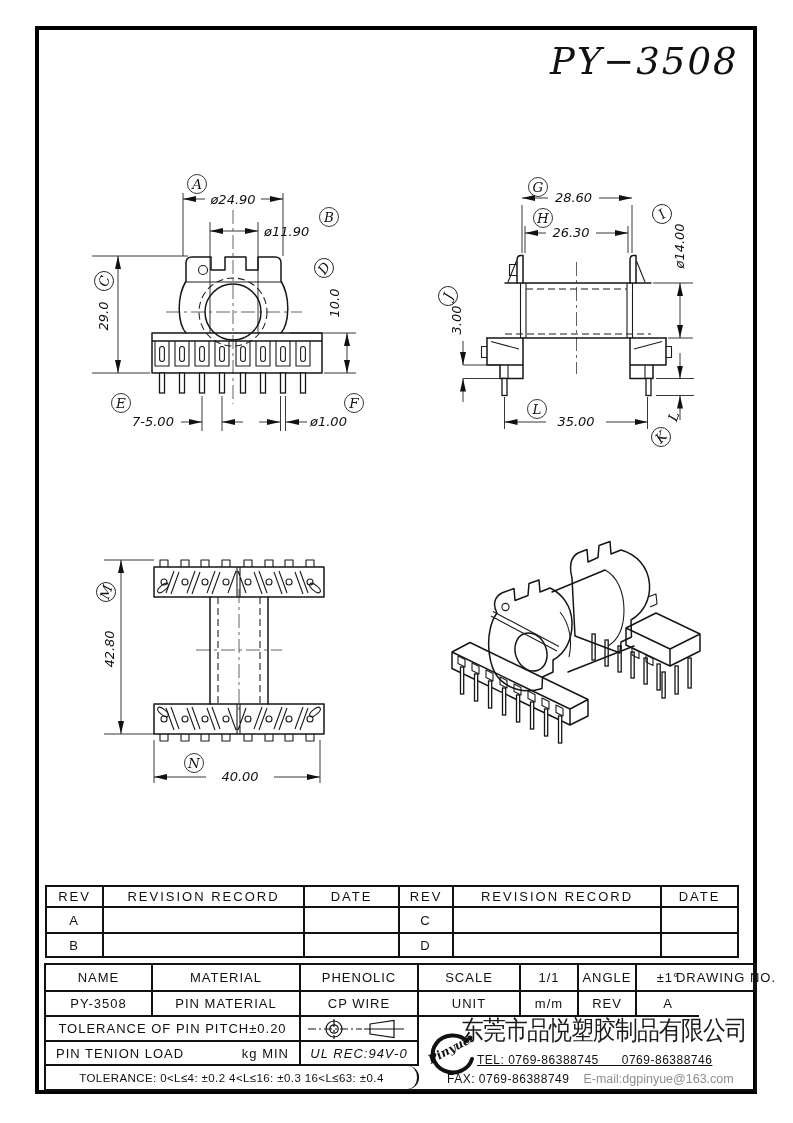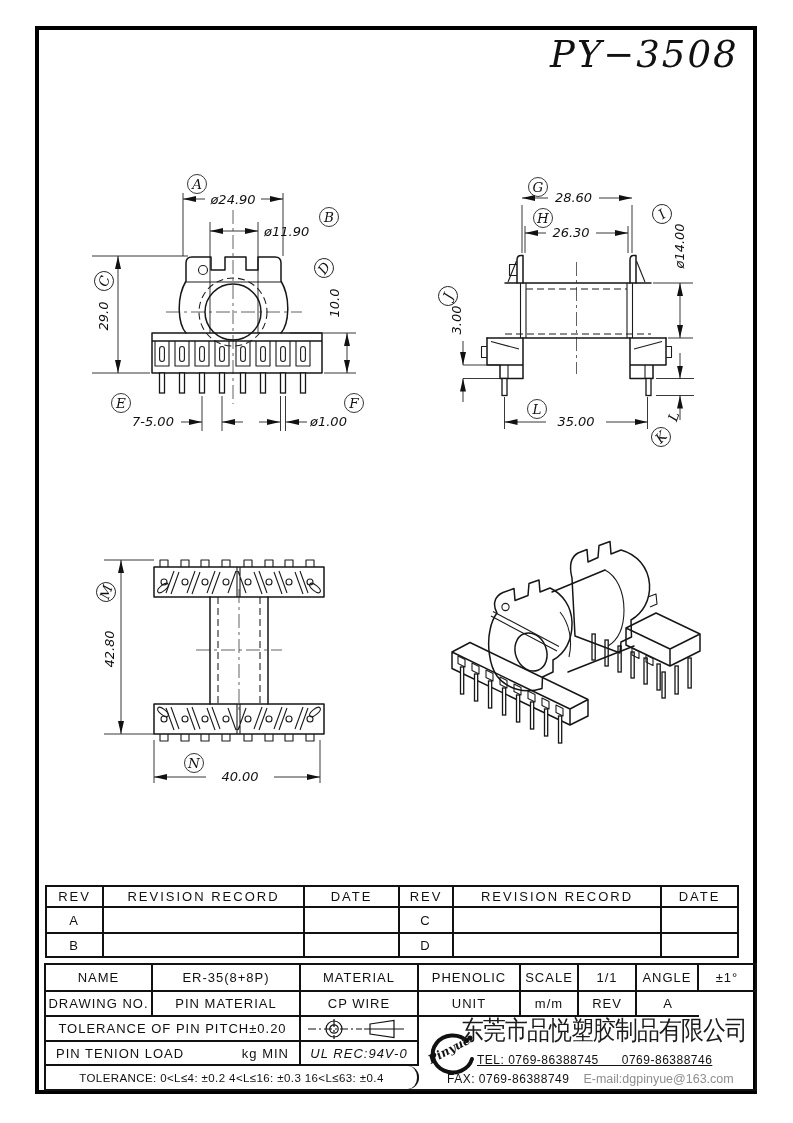--- a/index.html
+++ b/index.html
@@ -1,19 +1,19 @@
 <!DOCTYPE html>
 <html><head>
 <meta charset="utf-8">
 <style>
   html,body{margin:0;padding:0;background:#fff;}
   #sheet{position:relative;width:793px;height:1123px;background:#fff;overflow:hidden;
          font-family:"Liberation Sans",sans-serif;color:#111;}
   #frame{position:absolute;left:35px;top:26px;width:714px;height:1060px;border:4px solid #000;}
-  #doc-title{position:absolute;left:550px;top:33px;font:italic 37px "DejaVu Serif",serif;
+  #doc-title{position:absolute;left:550px;top:40px;font:italic 37px "DejaVu Serif",serif;
              letter-spacing:2px;color:#111;white-space:nowrap;}
   svg{position:absolute;overflow:visible;}
   .o{stroke:#161616;stroke-width:1.5;fill:none;stroke-linejoin:round;stroke-linecap:round;}
   .o2{stroke:#1c1c1c;stroke-width:1.1;fill:none;stroke-linejoin:round;}
   .t{stroke:#222;stroke-width:.9;fill:none;}
   .hd{stroke:#1c1c1c;stroke-width:1.05;fill:none;stroke-dasharray:7 4;}
   .cd{stroke:#3a3a3a;stroke-width:.8;fill:none;stroke-dasharray:14 4 3 4;}
   .po{stroke:#161616;stroke-width:1.3;fill:#fff;}
   .dt{font:italic 13px "DejaVu Sans",sans-serif;fill:#111;}
   .cl{font:italic 13.5px "DejaVu Serif",serif;fill:#111;}
@@ -375,29 +375,29 @@
       <td></td>
       <td>D</td>
       <td></td>
       <td></td>
     </tr>
   </tbody>
     </table>
 
   <div id="tblock">
     <div class="c">NAME</div>
-    <div class="c">ER-35(8+8P)</div>
     <div class="c">MATERIAL</div>
     <div class="c">PHENOLIC</div>
     <div class="c">SCALE</div>
     <div class="c">1/1</div>
     <div class="c">ANGLE</div>
     <div class="c nr">±1°</div>
 
     <div class="c">DRAWING NO.</div>
+    <div class="c">PY-3508</div>
     <div class="c">PIN MATERIAL</div>
     <div class="c">CP WIRE</div>
     <div class="c">UNIT</div>
     <div class="c">m/m</div>
     <div class="c">REV</div>
     <div class="c nr">A</div>
 
     <div class="c tolp">TOLERANCE OF PIN PITCH±0.20</div>
     <div class="c symc">
       <svg width="110" height="24" viewBox="0 0 110 24" style="position:static">

